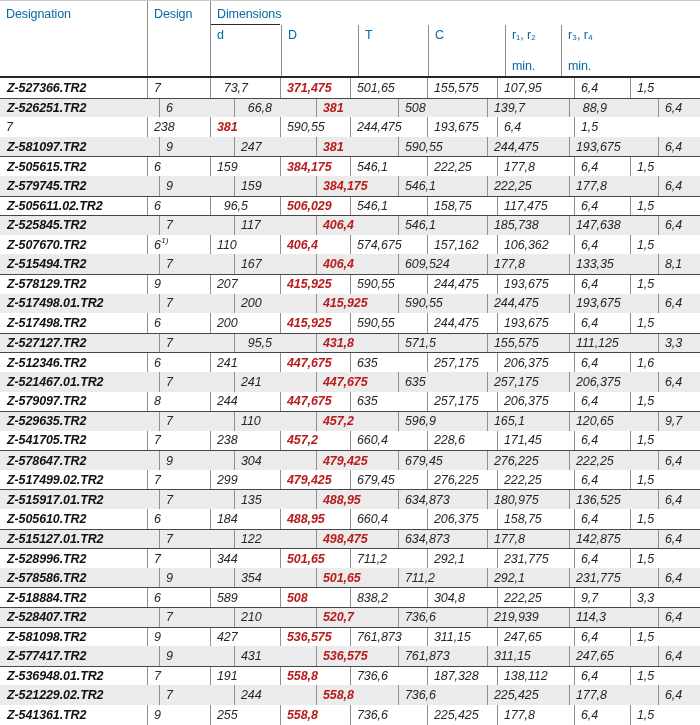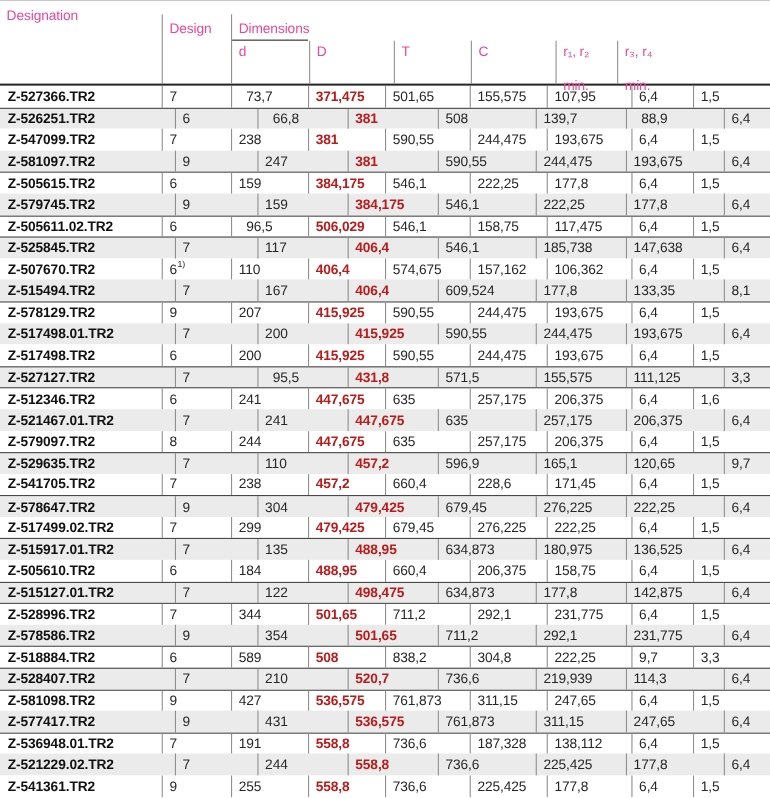--- a/index.html
+++ b/index.html
@@ -18,24 +18,24 @@
     letter-spacing: -0.1px;
   }
 
   
   .thead {
     display: grid;
     grid-template-columns: 147px 63px 70px 420px;
     height: 78px;
     border-top: 1px solid #c9c9c9;
     border-bottom: 2px solid #262626;
-    color: #ec4899;
+    color: #0369a1;
   }
   .hcol { position: relative; }
-  .hcol + .hcol { border-left: 1px solid #8f8f8f; margin-top: 12px; }
+  .hcol + .hcol { border-left: 1px solid #8f8f8f; }
   .hl { position: absolute; left: 6px; white-space: nowrap; }
   .hl1 { top: 6px; }
   .hl2 { top: 27px; }
   .hl3 { top: 58px; }
 
   .dims-underline {
     position: absolute;
     top: 23px; left: 0; right: 0;
     border-bottom: 1px solid #2a2a2a;
   }
@@ -44,21 +44,21 @@
     top: 24px; bottom: 0; left: 0; right: 0;
     display: grid;
     grid-template-columns: 70px 77px 70px 77px 56px 70px;
   }
   .dims-sub .subcol { position: relative; }
   .dims-sub .subcol + .subcol { border-left: 1px solid #8f8f8f; }
   .sub-label { position: absolute; top: 3px; left: 6px; white-space: nowrap; }
   .sub-min   { position: absolute; top: 34px; left: 6px; white-space: nowrap; }
 
   
-  .tbody { width: 700px; border-bottom: 1px solid #b5b5b5; }
+  .tbody { width: 700px; border-bottom: 1px solid #b5b5b5; font-style: italic; }
   .row {
     display: grid;
     grid-template-columns: 147px 63px 70px 70px 77px 70px 77px 56px 70px;
     height: 19.6px;
     align-items: center;
     background: #ffffff;
   }
   .row.alt { background: #ebebeb; gap: 12px; }
   .row.group-start { border-top: 1px solid #474747; }
   .cell {
@@ -132,21 +132,20 @@
         <div class="cell col-design">6</div>
         <div class="cell col-mass"> 66,8</div>
         <div class="cell col-d">381</div>
         <div class="cell col-D">508</div>
         <div class="cell col-T">139,7</div>
         <div class="cell col-C"> 88,9</div>
         <div class="cell col-r12">6,4</div>
         <div class="cell col-r34">1,5</div>
       </div>
       <div class="row">
-        <div class="cell col-designation">Z-547099.TR2</div>
         <div class="cell col-design">7</div>
         <div class="cell col-mass">238</div>
         <div class="cell col-d">381</div>
         <div class="cell col-D">590,55</div>
         <div class="cell col-T">244,475</div>
         <div class="cell col-C">193,675</div>
         <div class="cell col-r12">6,4</div>
         <div class="cell col-r34">1,5</div>
       </div>
       <div class="row alt">

